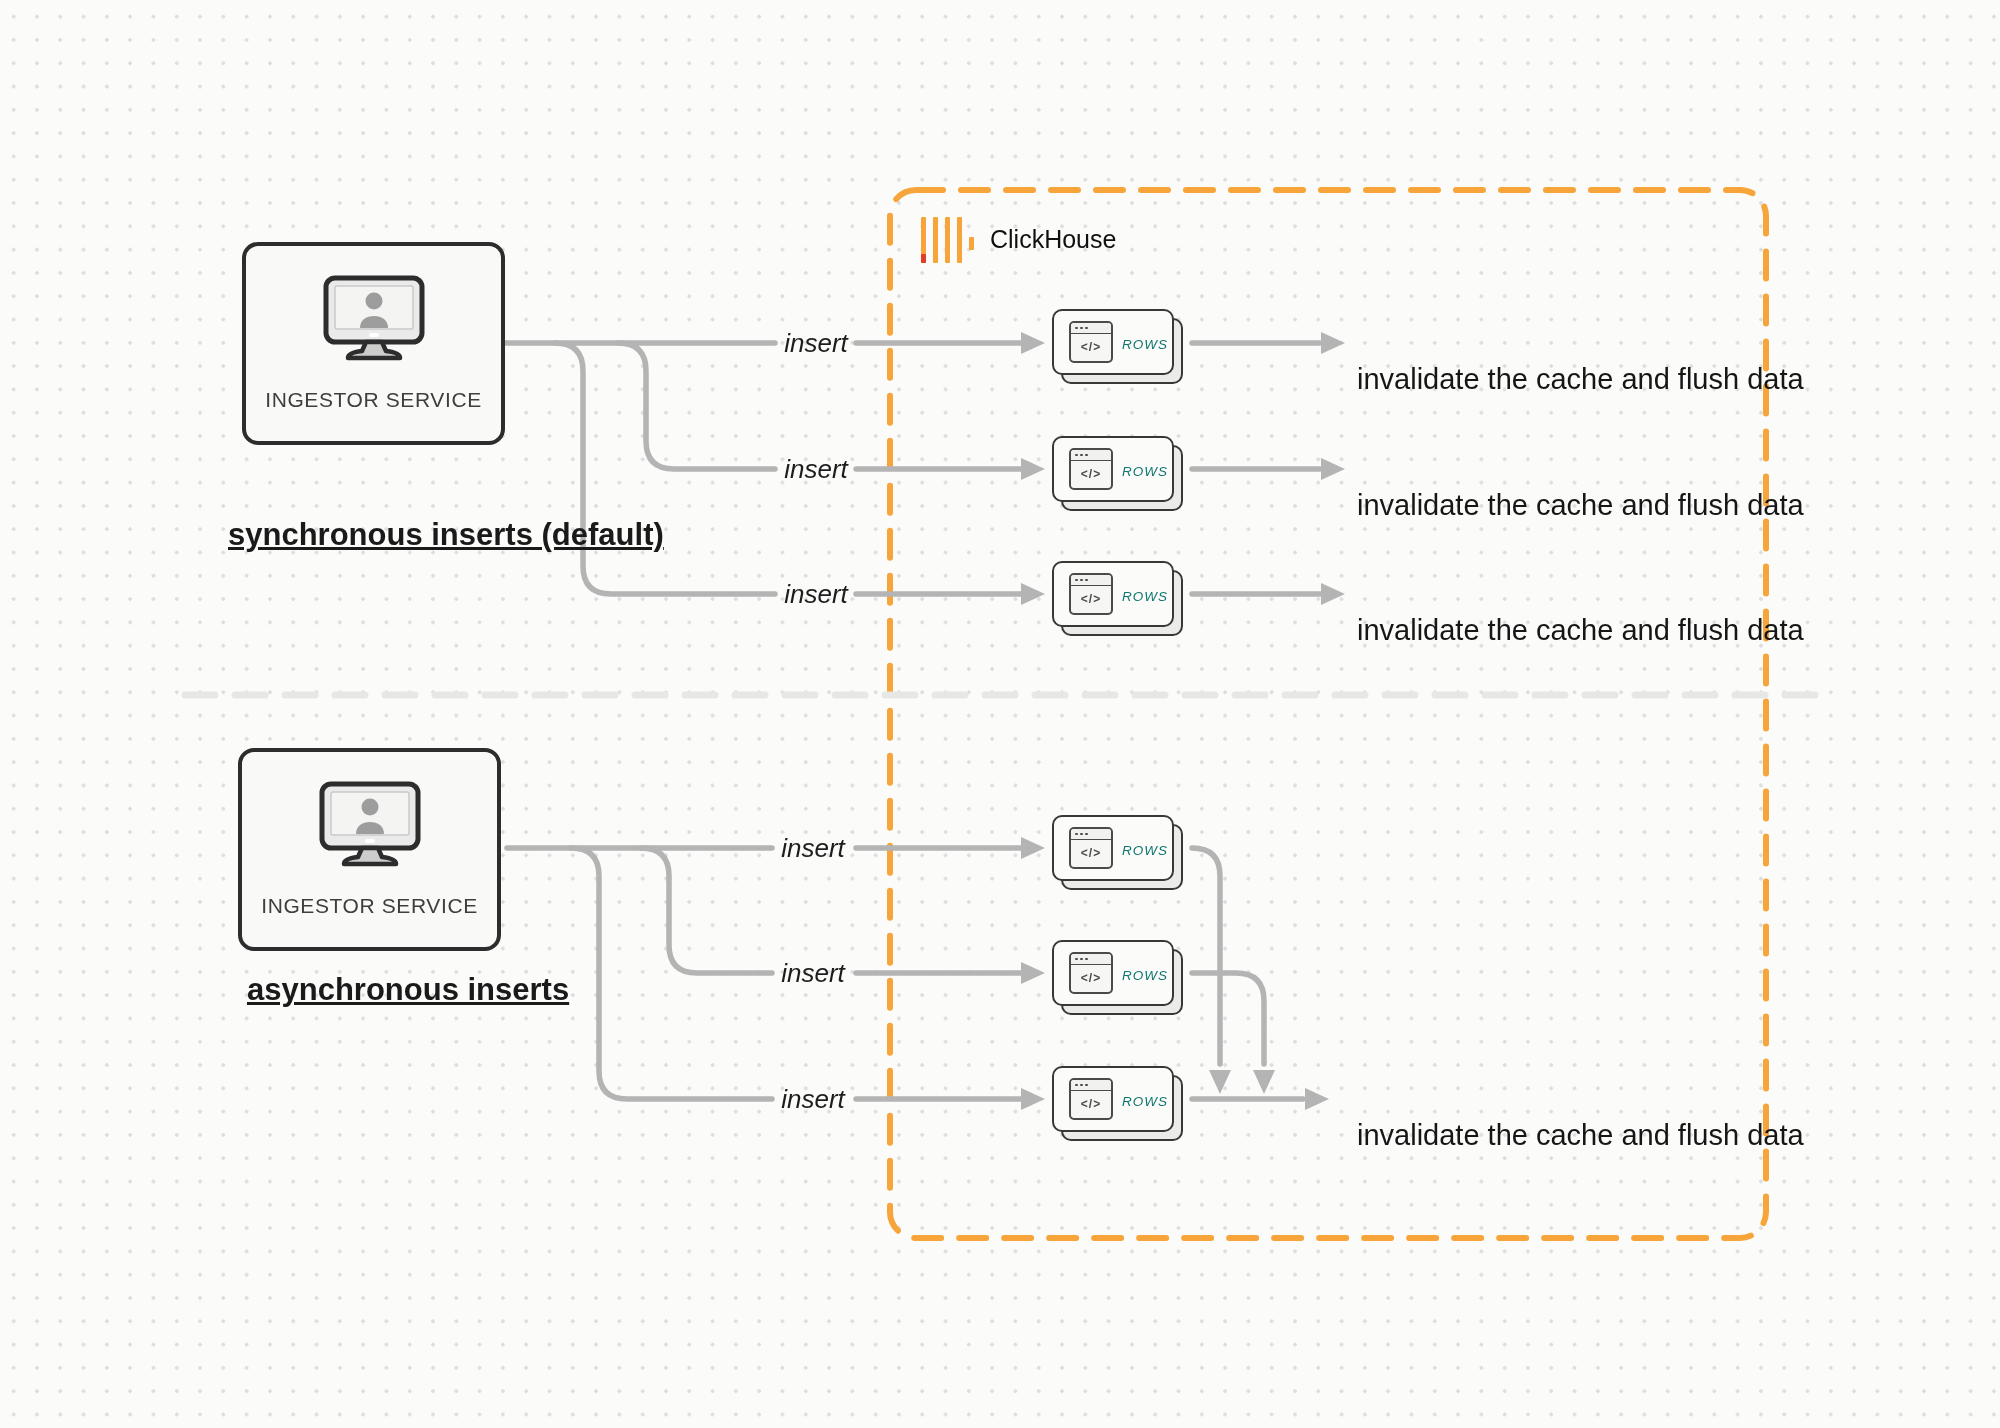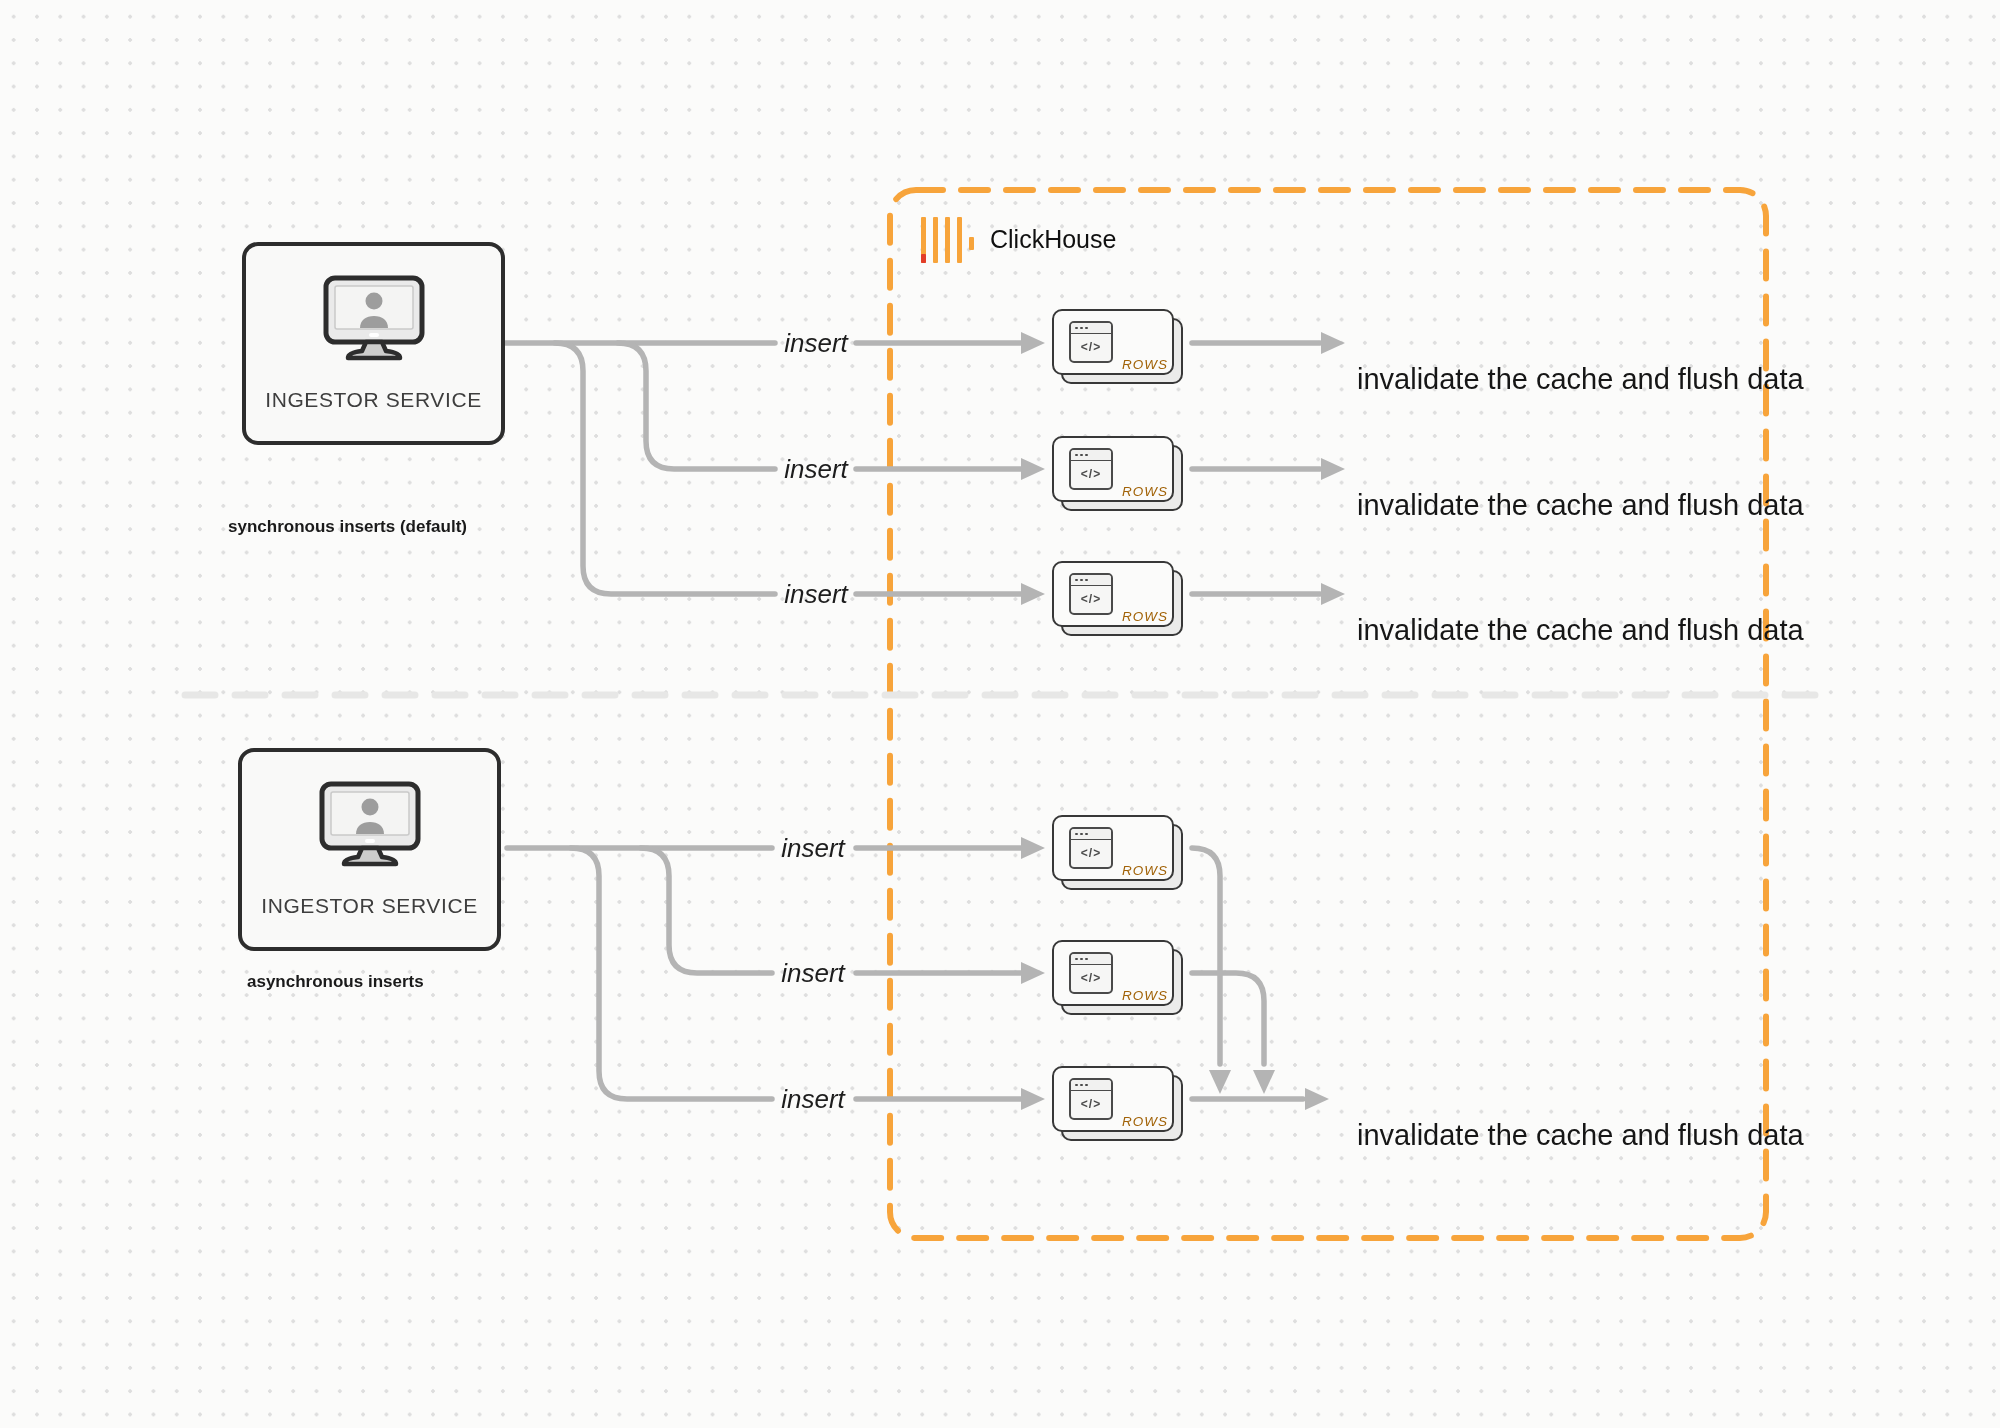--- a/index.html
+++ b/index.html
@@ -31,22 +31,23 @@
   .ingestor-box .monitor { position:absolute; left:50%; top:28px; transform:translateX(-50%); }
   .ingestor-label {
     position:absolute; left:0; right:0; top:142px;
     text-align:center;
     font-size:21px; color:#3e3e3e; letter-spacing:0.6px;
   }
 
   
   .caption {
     position:absolute;
-    font-size:17px; font-weight:700; color:#1a1a1a;
+    font-size:31px; font-weight:700; color:#1a1a1a;
     white-space:nowrap;
+    text-decoration:underline;
   }
 
   
   .insert-label {
     position:absolute;
     width:82px; height:40px;
     display:flex; align-items:center; justify-content:center;
     font-size:26px; color:#1d1d1d;font-style:italic;
   }
 
@@ -95,21 +96,21 @@
   }
   .mini-window .dot { width:2.5px; height:2.5px; border-radius:50%; background:#4a4a4a; }
   .mini-window .code {
     height:26px; display:flex; align-items:center; justify-content:center;
     font-size:12px; font-weight:700; color:#4b4b4b; letter-spacing:1px;
   }
   .rows-label {
     position:absolute; left:68px; top:0; height:66px; width:50px;
     display:flex; align-items:center;
     font-size:13.5px; font-style:italic; font-weight:500;
-    color:#a16207; letter-spacing:1px;margin-top:20px;
+    color:#0f766e; letter-spacing:1px;
   }
 </style>
 </head>
 <body>
 
 <div class="canvas">
 
   <svg class="layer" width="2000" height="1428" viewBox="0 0 2000 1428">
 
     <rect x="890" y="190" width="876" height="1048" rx="26" fill="none" stroke="#f7a43b" stroke-width="6" stroke-dasharray="27 18" stroke-linecap="round"></rect>

